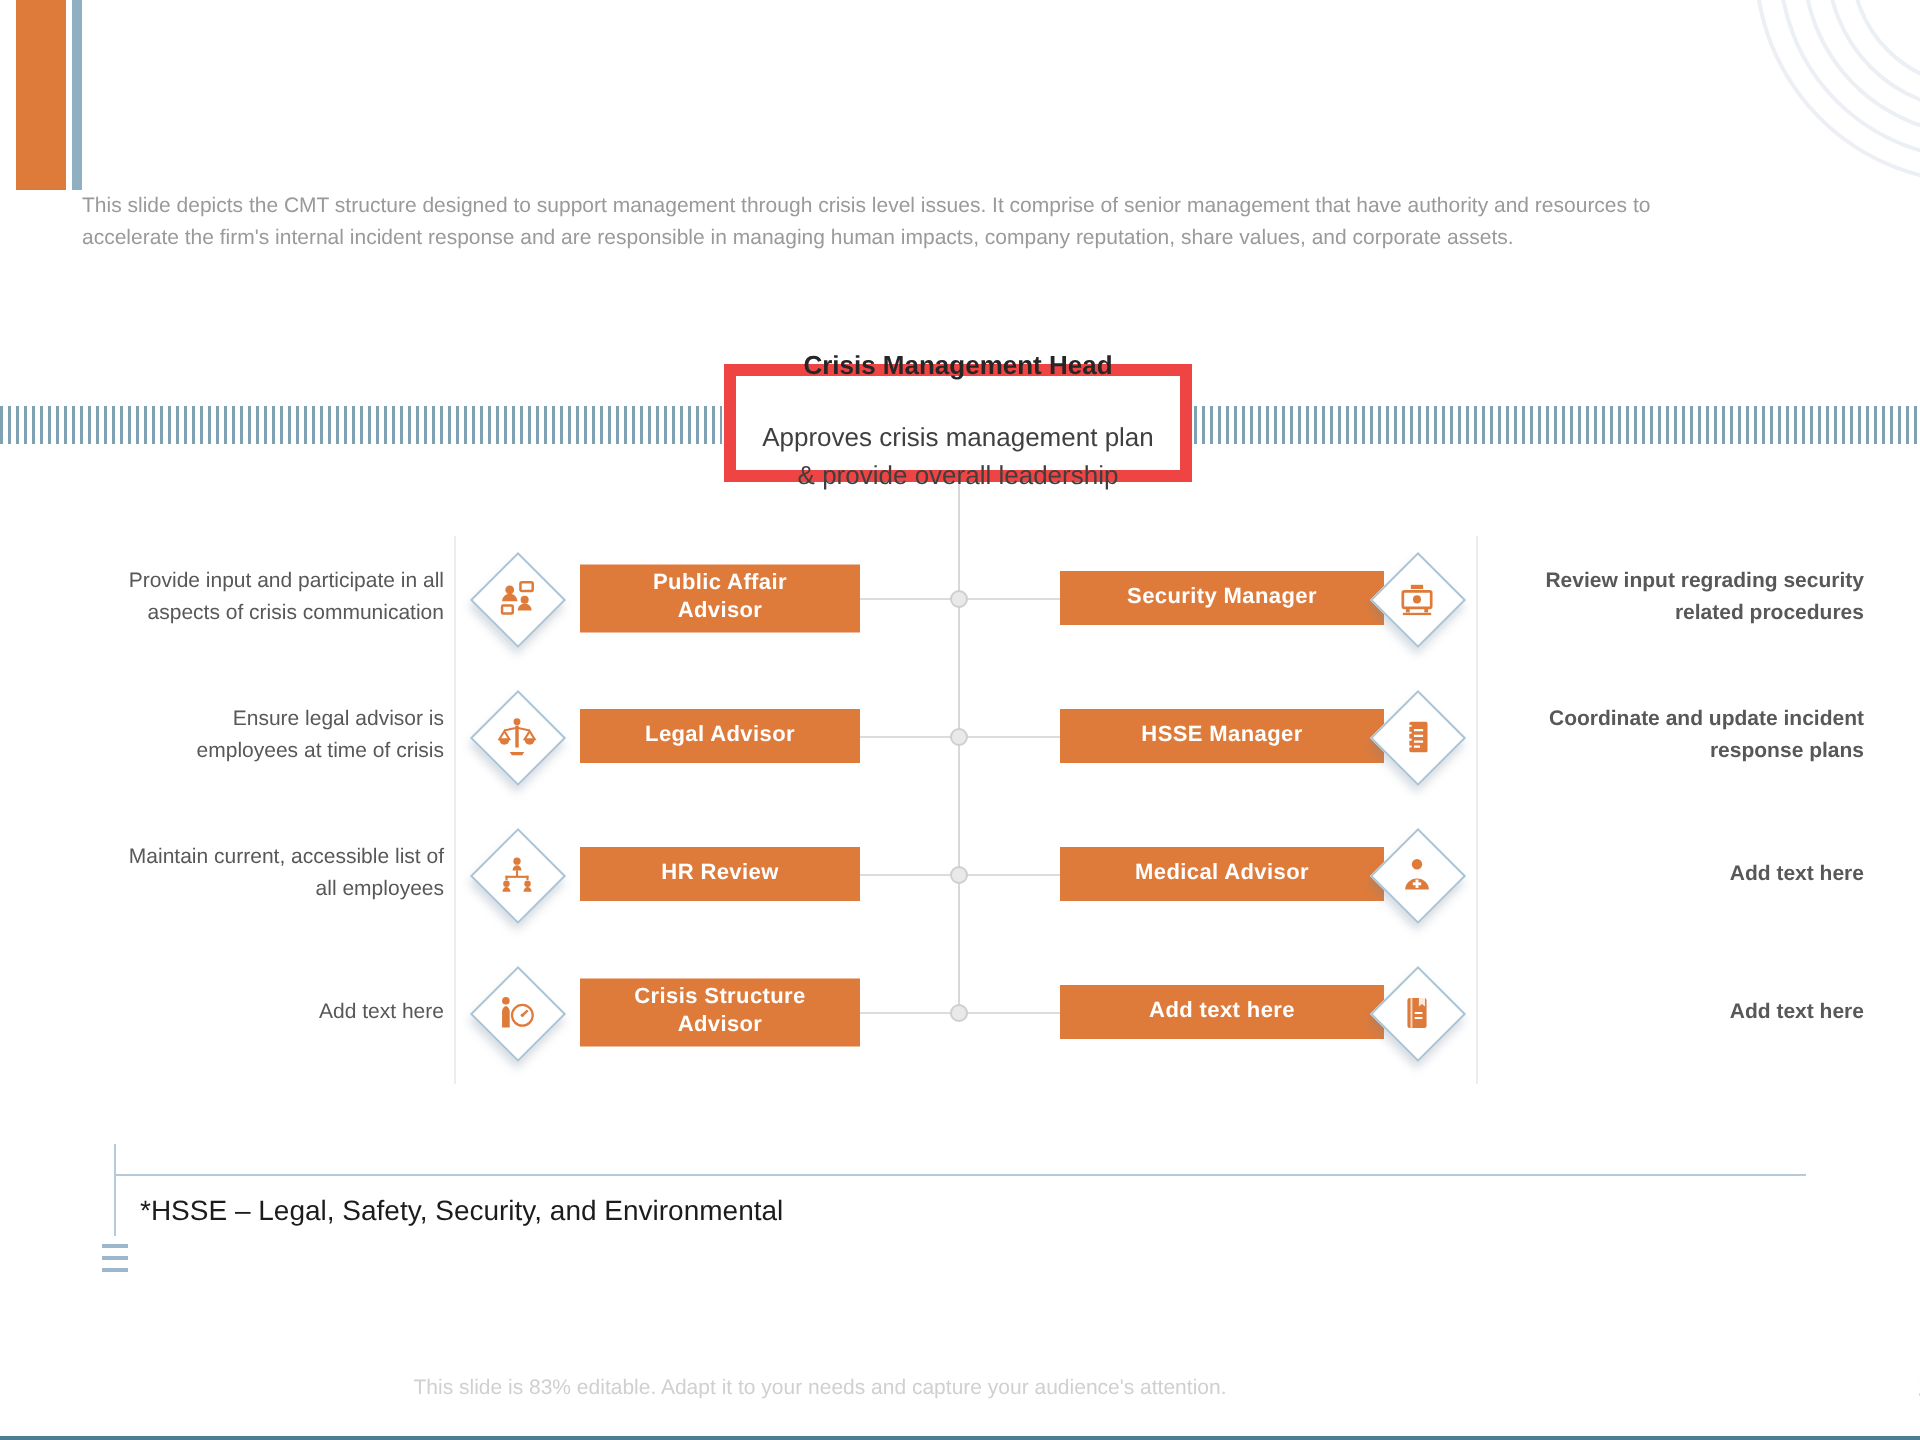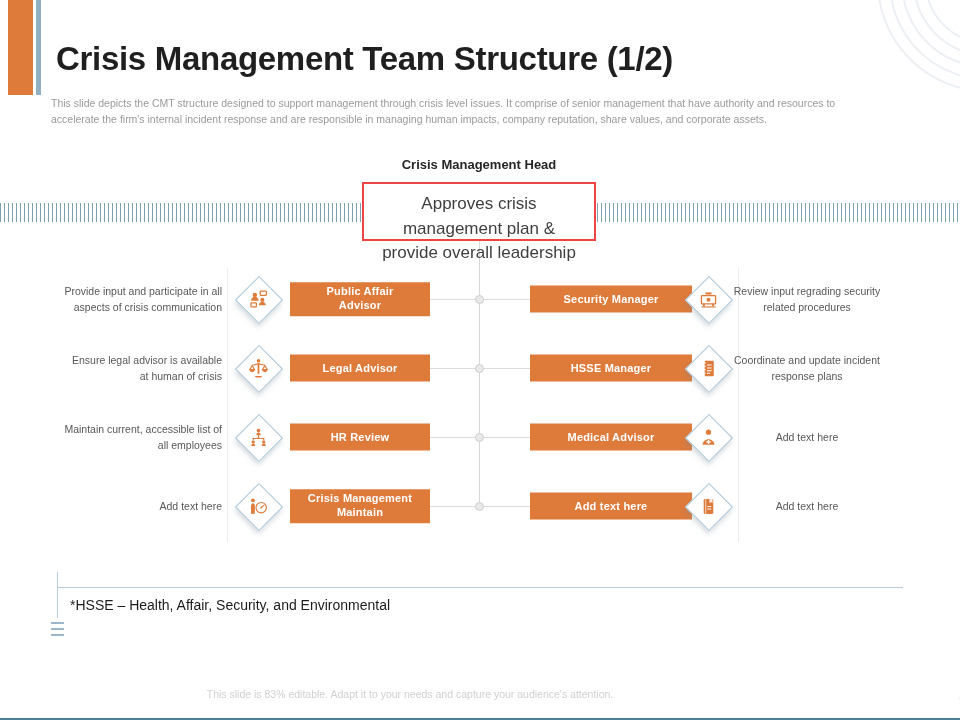--- a/index.html
+++ b/index.html
@@ -11,56 +11,56 @@
   .accent-orange { position:absolute; left:8px; top:0; width:25px; height:95px; background:#DE7B3B; }
   .accent-blue   { position:absolute; left:36px; top:0; width:5px; height:95px; background:#8FAFC2; }
   
   .arc { position:absolute; border:2px solid #ECEFF3; border-radius:50%; }
   
   .page-title {
     position:absolute; left:56px; top:40px; font-size:33px; font-weight:700;
     color:#1f1f1f; letter-spacing:-0.3px; white-space:nowrap;
   }
   .page-subtitle {
-    position:absolute; left:51px; top:96px; width:828px;
+    position:absolute; left:41px; top:96px; width:828px;
     font-size:10.5px; color:#9a9a9a; line-height:1.5;
   }
   
   .stripe {
     position:absolute; top:203px; height:19px; z-index:1;
     background:repeating-linear-gradient(90deg,#7FA2B3 0px,#7FA2B3 1.5px,#ffffff 1.5px,#ffffff 4px);
   }
   .stripe.left  { left:0; width:361px; }
   .stripe.right { left:597px; width:363px; }
   
   .head-box {
     position:absolute; left:362px; top:182px; width:234px; height:59px;
-    border:2px solid #ef4444; background:#fff; z-index:3;
+    border:6px solid #ef4444; background:#fff; z-index:3;
     display:flex; flex-direction:column; align-items:center; justify-content:center;
     text-align:center; padding:4px 10px; box-sizing:border-box;
   }
   .head-title { font-size:13px; font-weight:700; color:#262626; }
-  .head-desc  { font-size:17px; color:#3f3f3f; line-height:1.45; margin-top:20px; }
+  .head-desc  { font-size:13px; color:#3f3f3f; line-height:1.45; margin-top:20px; }
   
   .vline-center { position:absolute; left:479px; top:241px; width:1px; height:265px; background:#D8D8D8; }
   .divider-v { position:absolute; top:268px; width:1px; height:274px; background:#EDEDED; }
   .divider-v.dl { left:227px; } .divider-v.dr { left:738px; }
   .chart-row { position:absolute; left:0; width:100%; height:0; }
   .r0 { top:299px; } .r1 { top:368px; } .r2 { top:437px; } .r3 { top:506px; }
   .connector { position:absolute; left:430px; width:100px; height:1px; top:-0.5px; background:#DCDCDC; }
   .dot {
     position:absolute; left:475px; top:-4.5px; width:9px; height:9px; border-radius:50%;
     background:#E9E9E9; border:1px solid #CFCFCF; box-sizing:border-box;
   }
   .row-label {
     position:absolute; transform:translateY(-50%);
     font-size:10.5px; color:#585858; line-height:1.55;
   }
   .label-left  { left:64px;  width:158px; text-align:right; }
-  .label-right { left:723px; width:168px; text-align:center; }
+  .label-right { left:764px; width:168px; text-align:right;font-weight:bold; }
   
   .diamond-wrap { position:absolute; top:0; width:46px; height:46px; transform:translateY(-50%); }
   .diamond-wrap.side-l { left:235px; } .diamond-wrap.side-r { left:685px; }
   .diamond {
     position:absolute; left:7px; top:7px; width:32px; height:32px; background:#fff;
     border:1px solid #A9C4D6; transform:rotate(45deg);
     box-shadow:2px 3px 5px rgba(110,130,150,0.28);
   }
   .diamond-icon {
     position:absolute; inset:0; display:flex; align-items:center; justify-content:center;
@@ -93,21 +93,20 @@
 <div class="slide">
 
   <div class="accent-orange"></div>
   <div class="accent-blue"></div>
   <div class="arc" style="left:925px; top:-80px;  width:120px; height:120px;"></div>
   <div class="arc" style="left:913px; top:-92px;  width:144px; height:144px;"></div>
   <div class="arc" style="left:901px; top:-104px; width:168px; height:168px;"></div>
   <div class="arc" style="left:889px; top:-116px; width:192px; height:192px;"></div>
   <div class="arc" style="left:877px; top:-128px; width:216px; height:216px;"></div>
 
-  <div class="page-title">Crisis Management Team Structure (1/2)</div>
   <div class="page-subtitle">This slide depicts the CMT structure designed to support management through crisis level issues. It comprise of senior management that have authority and resources to accelerate the firm's internal incident response and are responsible in managing human impacts, company reputation, share values, and corporate assets.</div>
 
   <div class="stripe left"></div>
   <div class="stripe right"></div>
   <div class="head-box">
     <div class="head-title">Crisis Management Head</div>
     <div class="head-desc">Approves crisis management plan &amp; provide overall leadership</div>
   </div>
 
   <div class="vline-center"></div>
@@ -149,21 +148,21 @@
           </g>
         </svg>
       </div>
     </div>
     <div class="row-label label-right">Review input regrading security related procedures</div>
   </div>
 
   <div class="chart-row r1">
     <div class="connector"></div>
     <div class="dot"></div>
-    <div class="row-label label-left">Ensure legal advisor is available at human of crisis</div>
+    <div class="row-label label-left">Ensure legal advisor is employees at time of crisis</div>
     <div class="diamond-wrap side-l">
       <div class="diamond"></div>
       <div class="diamond-icon">
         <svg width="23" height="23" viewBox="0 0 24 24">
           <g fill="#DE7B3B">
             <circle cx="12" cy="4" r="1.8"></circle>
               <rect x="11.1" y="6" width="1.8" height="11.5"></rect>
             <path d="M2.8 13.4a2.6 2.6 0 0 0 5.2 0z"></path>
               <path d="M16 13.4a2.6 2.6 0 0 0 5.2 0z"></path>
             <path d="M8.2 19.8h7.6l-1.1 1.7H9.3z"></path>
@@ -250,40 +249,40 @@
           <g fill="#DE7B3B">
             <circle cx="6.2" cy="5.6" r="2"></circle>
               <path d="M4.2 19.5v-8c0-1.7 0.9-3 2-3s2 1.3 2 3v8z"></path>
             <circle cx="14.8" cy="13.2" r="0.9"></circle>
           </g>
           <circle cx="14.8" cy="13.2" r="5.4" fill="none" stroke="#DE7B3B" stroke-width="1.2"></circle>
           <path d="M14.8 13.2l2.8-2.6" stroke="#DE7B3B" stroke-width="1.3" fill="none"></path>
         </svg>
       </div>
     </div>
-    <div class="role-box role-left">Crisis Management Maintain</div>
+    <div class="role-box role-left">Crisis Structure Advisor</div>
     <div class="role-box role-right">Add text here</div>
     <div class="diamond-wrap side-r">
       <div class="diamond"></div>
       <div class="diamond-icon">
         <svg width="23" height="23" viewBox="0 0 24 24">
           <rect x="7" y="4.2" width="10" height="15.6" rx="1.2" fill="#DE7B3B"></rect>
           <rect x="8.6" y="4.2" width="1" height="15.6" fill="#fff" opacity="0.7"></rect>
           <path d="M13 4.2v4.4l1.6-1.3 1.6 1.3V4.2z" fill="#fff" opacity="0.85"></path>
           <path d="M10.8 12h4M10.8 14.6h4" stroke="#fff" stroke-width="1.1" fill="none"></path>
         </svg>
       </div>
     </div>
     <div class="row-label label-right">Add text here</div>
   </div>
 
   <div class="footer-hline"></div>
   <div class="footer-vline"></div>
   <div class="footer-dash fd1"></div>
   <div class="footer-dash fd2"></div>
   <div class="footer-dash fd3"></div>
-  <div class="footer-note">*HSSE – Health, Affair, Security, and Environmental</div>
+  <div class="footer-note">*HSSE – Legal, Safety, Security, and Environmental</div>
 
   <div class="editable-note">This slide is 83% editable. Adapt it to your needs and capture your audience's attention.</div>
   <div class="page-number">10</div>
   <div class="bottom-line"></div>
 
 </div>
 
 </body></html>

